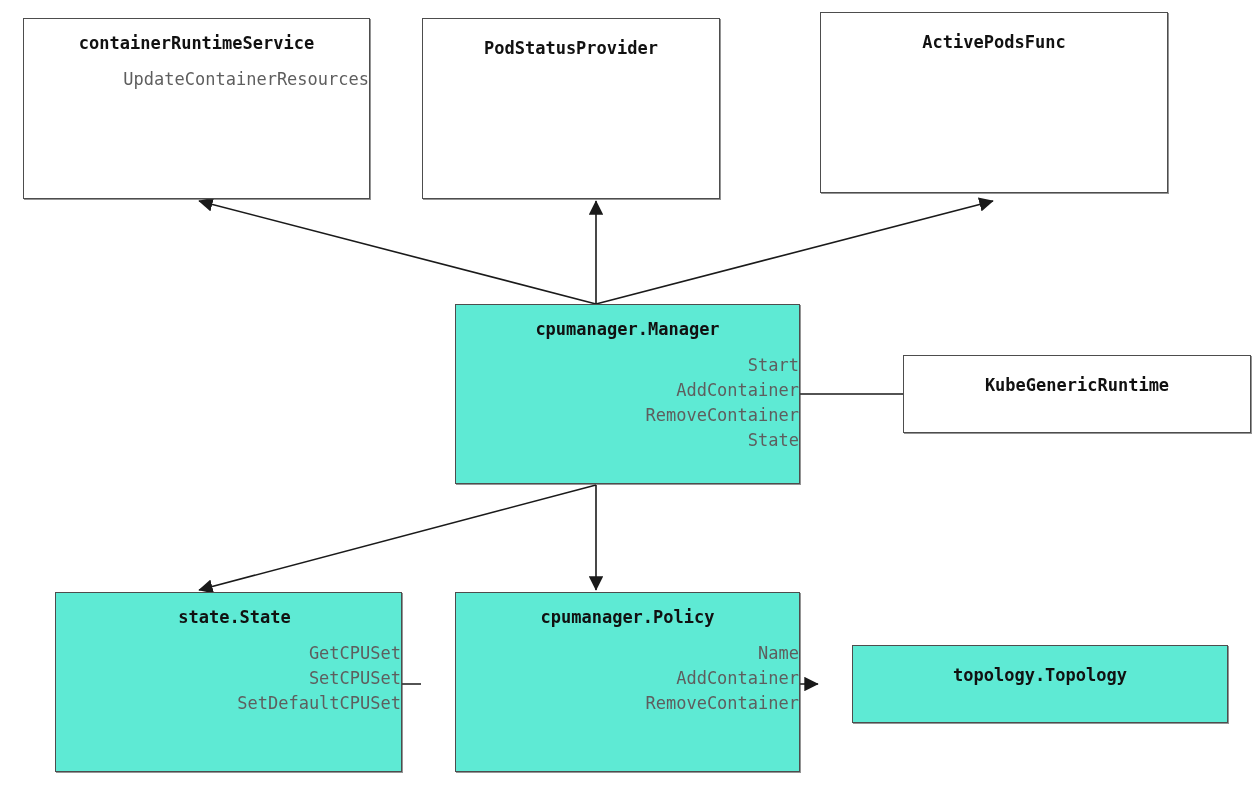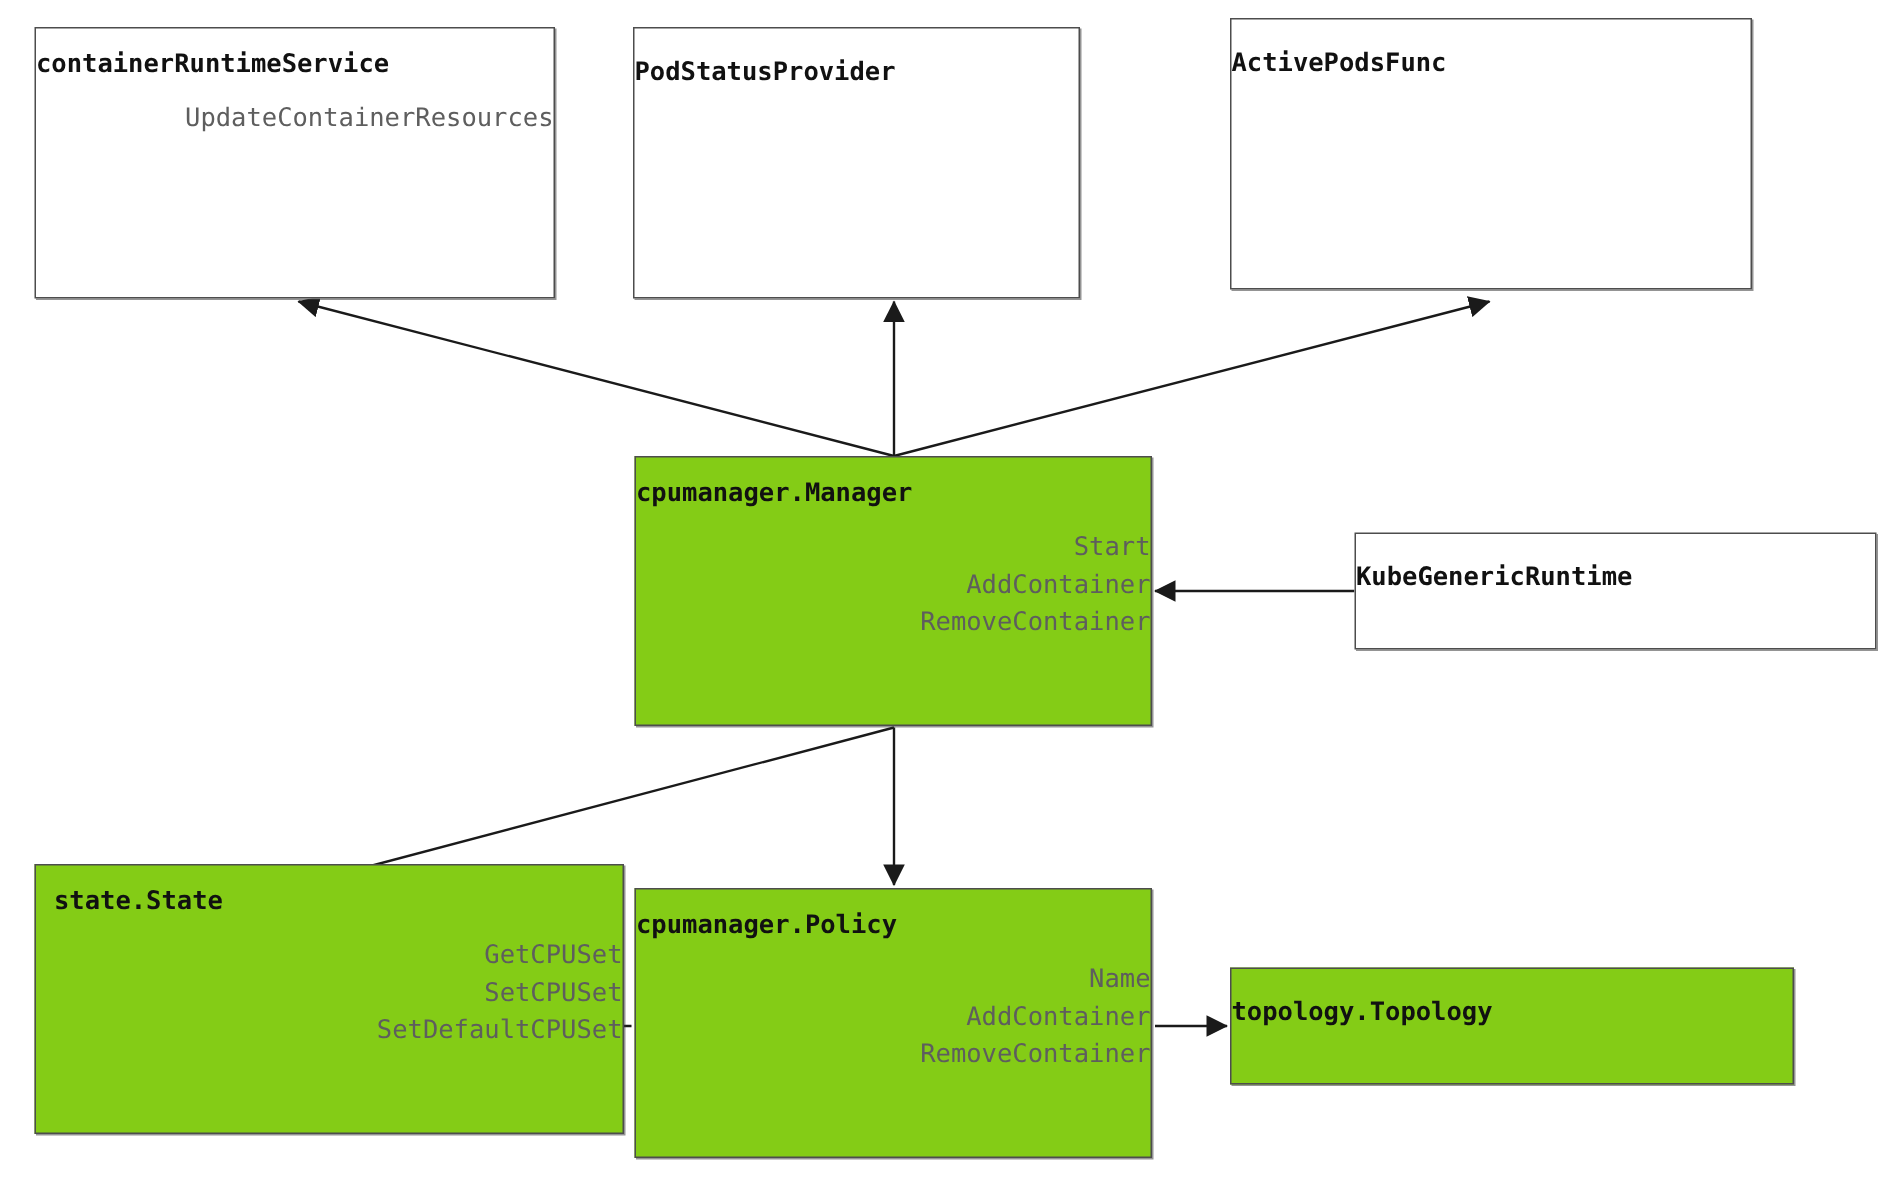--- a/index.html
+++ b/index.html
@@ -26,23 +26,25 @@
     pointer-events: none;
   }
   .node {
     position: absolute;
     box-sizing: border-box;
     border: 1px solid #4d4d4d;
     background: #ffffff;
     box-shadow: 1px 1px 0 0 rgba(60,60,60,0.55);
   }
   .node.filled {
-    background: #84cc16;
+    background: #5eead4;
+    margin-left: 32px;
   }
   .node-title {
+    text-align: center;
     font-weight: bold;
     font-size: 17px;
     color: #111111;
     letter-spacing: 0px;
     margin-top: 14px;
     white-space: nowrap;
   }
   .node-members {
     margin-top: 14px;
     padding-left: 13px;
@@ -93,26 +95,27 @@
       </div>
       <div class="node compact" style="left: 820px; top: 12px; width: 348px; height: 181px;">
         <div class="node-title">ActivePodsFunc</div>
       </div>
       <div class="node filled" style="left: 423px; top: 304px; width: 345px; height: 180px;">
         <div class="node-title">cpumanager.Manager</div>
         <div class="node-members">
           <div class="member">Start</div>
           <div class="member">AddContainer</div>
           <div class="member">RemoveContainer</div>
+          <div class="member">State</div>
         </div>
       </div>
       <div class="node compact" style="left: 903px; top: 355px; width: 348px; height: 78px;">
         <div class="node-title">KubeGenericRuntime</div>
       </div>
-      <div class="node filled" style="left: 23px; top: 576px; width: 393px; height: 180px; padding-left: 12px;">
+      <div class="node filled" style="left: 23px; top: 592px; width: 347px; height: 180px; padding-left: 12px;">
         <div class="node-title">state.State</div>
         <div class="node-members">
           <div class="member">GetCPUSet</div>
           <div class="member">SetCPUSet</div>
           <div class="member">SetDefaultCPUSet</div>
         </div>
       </div>
       <div class="node filled" style="left: 423px; top: 592px; width: 345px; height: 180px;">
         <div class="node-title">cpumanager.Policy</div>
         <div class="node-members">

